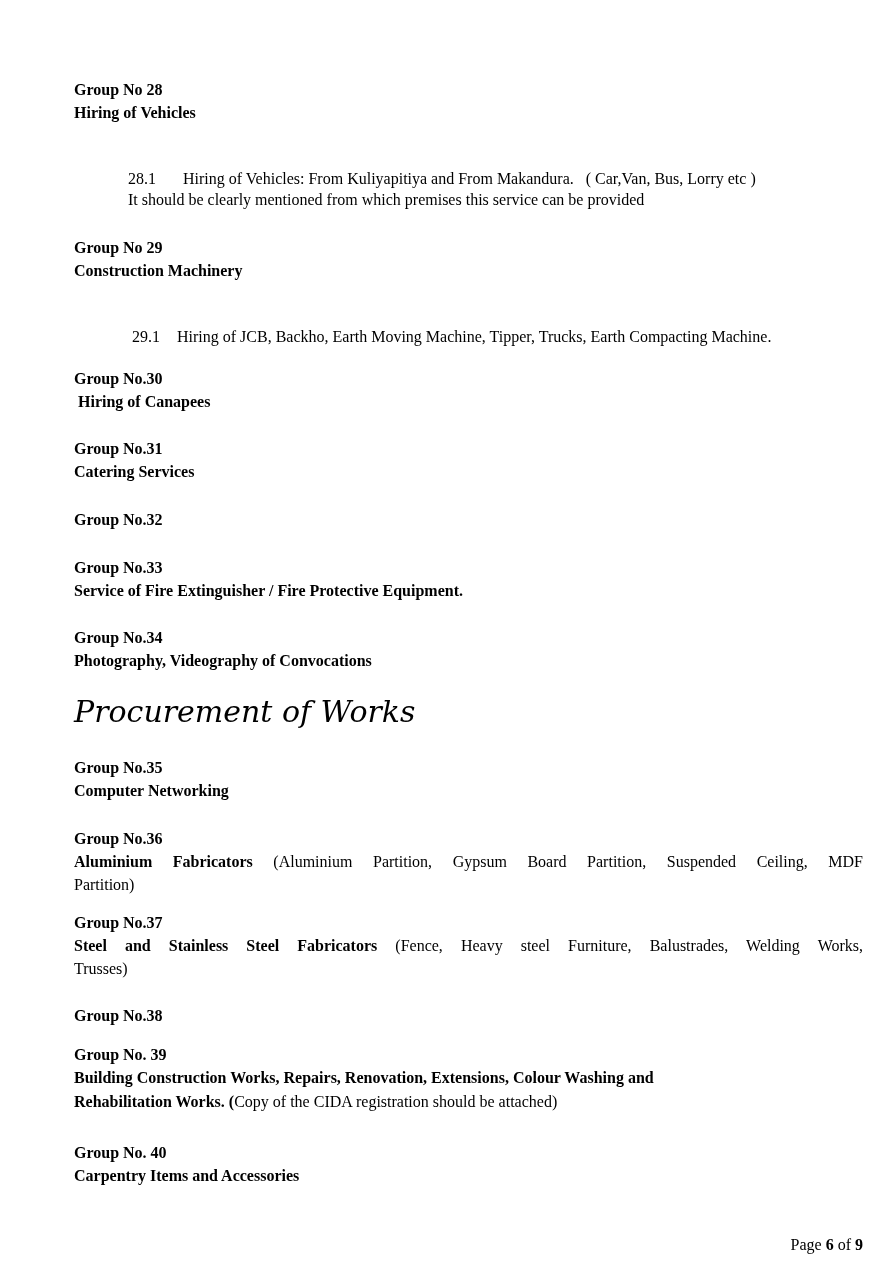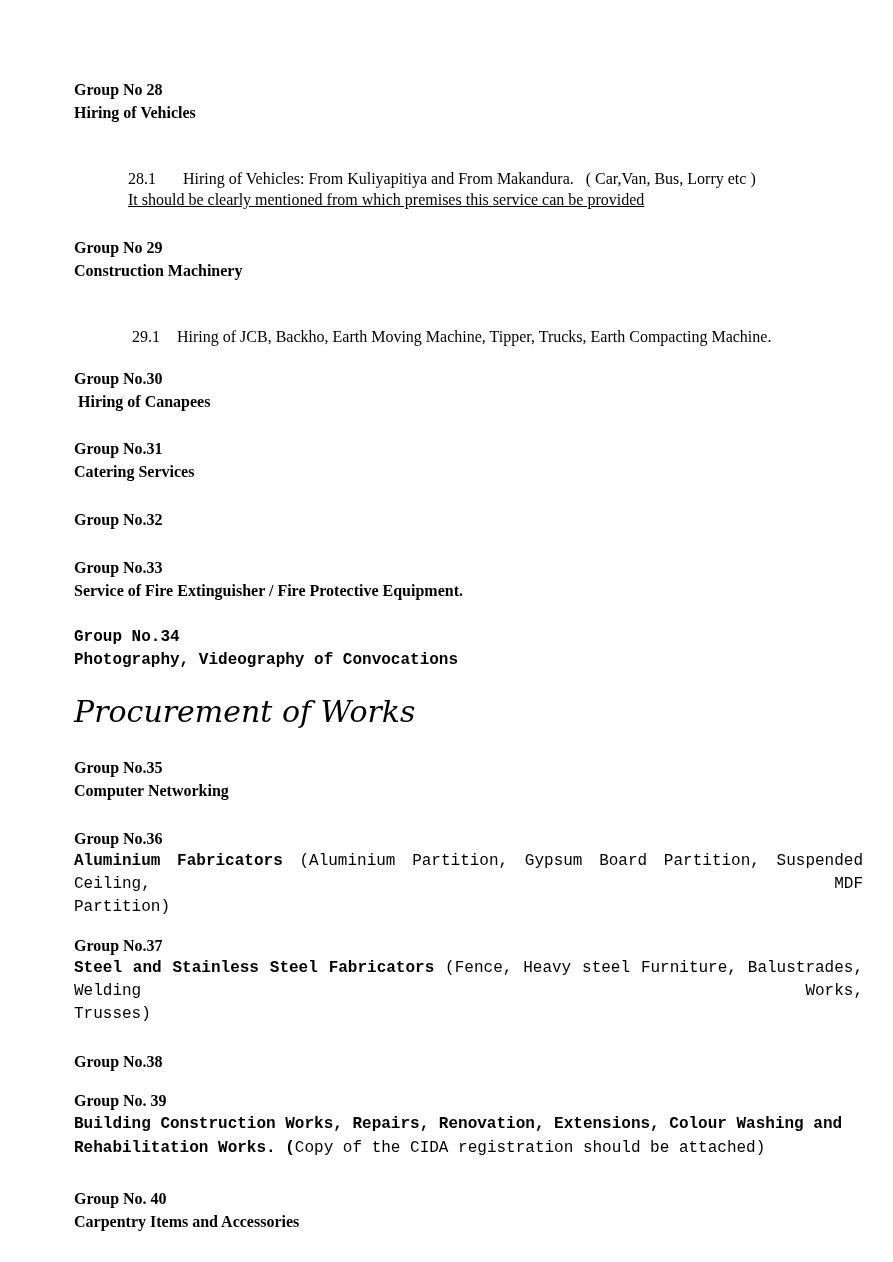--- a/index.html
+++ b/index.html
@@ -20,29 +20,29 @@
   .mb15 { margin-bottom: 15px; }
   .mb16 { margin-bottom: 16px; }
   .mb27 { margin-bottom: 27px; }
   .gnum, .gtitle { font-weight: bold; line-height: 23px; }
   .pl4 { padding-left: 4px; }
   .item-row { margin-left: 54px; line-height: 21px; margin-top: 44px; }
   .item-row.ind58 { margin-left: 58px; }
   .item-num { display: inline-block; width: 55px; }
   .item-num.w45 { width: 45px; }
   .item-text { white-space: pre-wrap; }
-  .item-note { margin-left: 54px; line-height: 21px; text-decoration: underline; }
+  .item-note { margin-left: 54px; line-height: 21px; }
   .works-heading {
     font-family: "DejaVu Serif", serif;
     font-style: italic;
     font-size: 30px;
     line-height: 36px;
     margin: 22px 0 26px 0;
   }
-  .para { line-height: 23px; font-family: Liberation Mono, monospace; }
+  .para { line-height: 23px; }
   .jline { text-align: justify; text-align-last: justify; }
   .para24 { line-height: 24px; }
   .b { font-weight: bold; }
   .footer { text-align: right; margin-top: 47px; line-height: 21px; }
   .footer span { white-space: pre; }
 </style>
 </head>
 <body>
 
 <div class="page">
@@ -72,21 +72,21 @@
 
   <section class="group mb25">
     <div class="gnum">Group No.32</div>
   </section>
 
   <section class="group mb24">
     <div class="gnum">Group No.33</div>
     <div class="gtitle">Service of Fire Extinguisher / Fire Protective Equipment.</div>
   </section>
 
-  <section class="group" style="margin-bottom:0;font-family:Liberation Mono, monospace;">
+  <section class="group" style="margin-bottom:0;">
     <div class="gnum">Group No.34</div>
     <div class="gtitle">Photography, Videography of Convocations</div>
   </section>
 
   <div class="works-heading">Procurement of Works</div>
 
   <section class="group mb25">
     <div class="gnum">Group No.35</div>
     <div class="gtitle">Computer Networking</div>
   </section>

